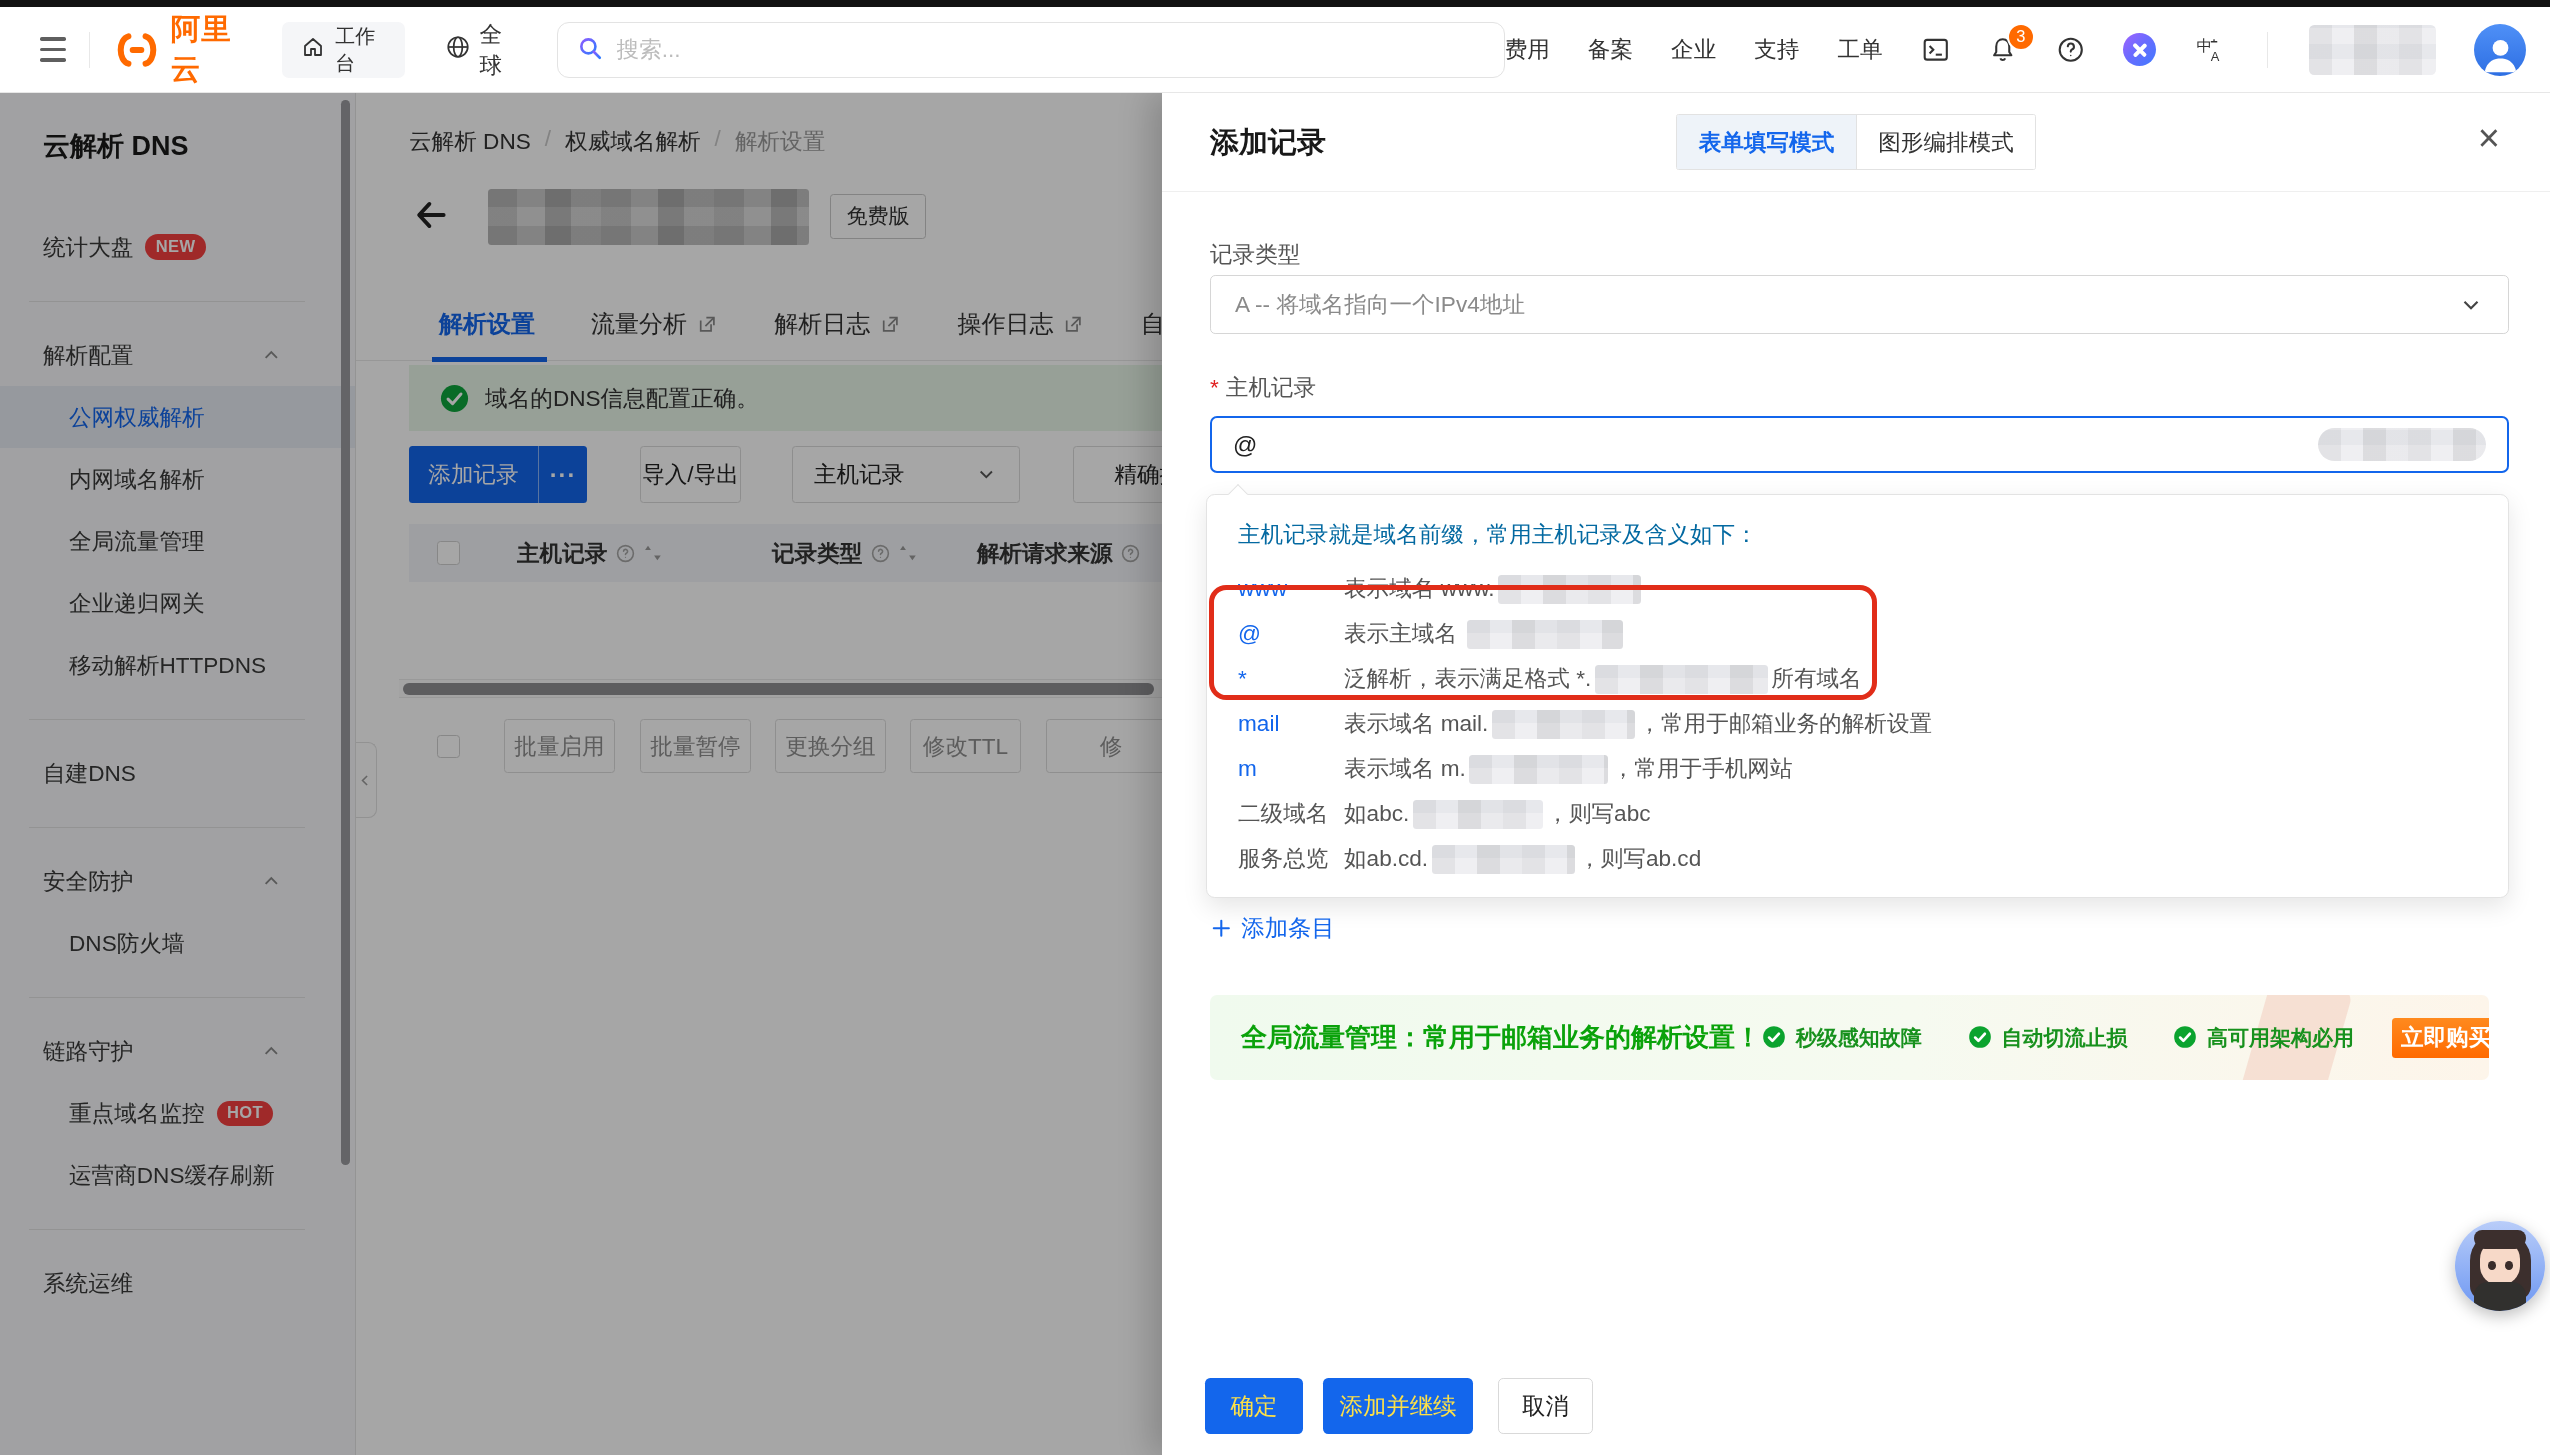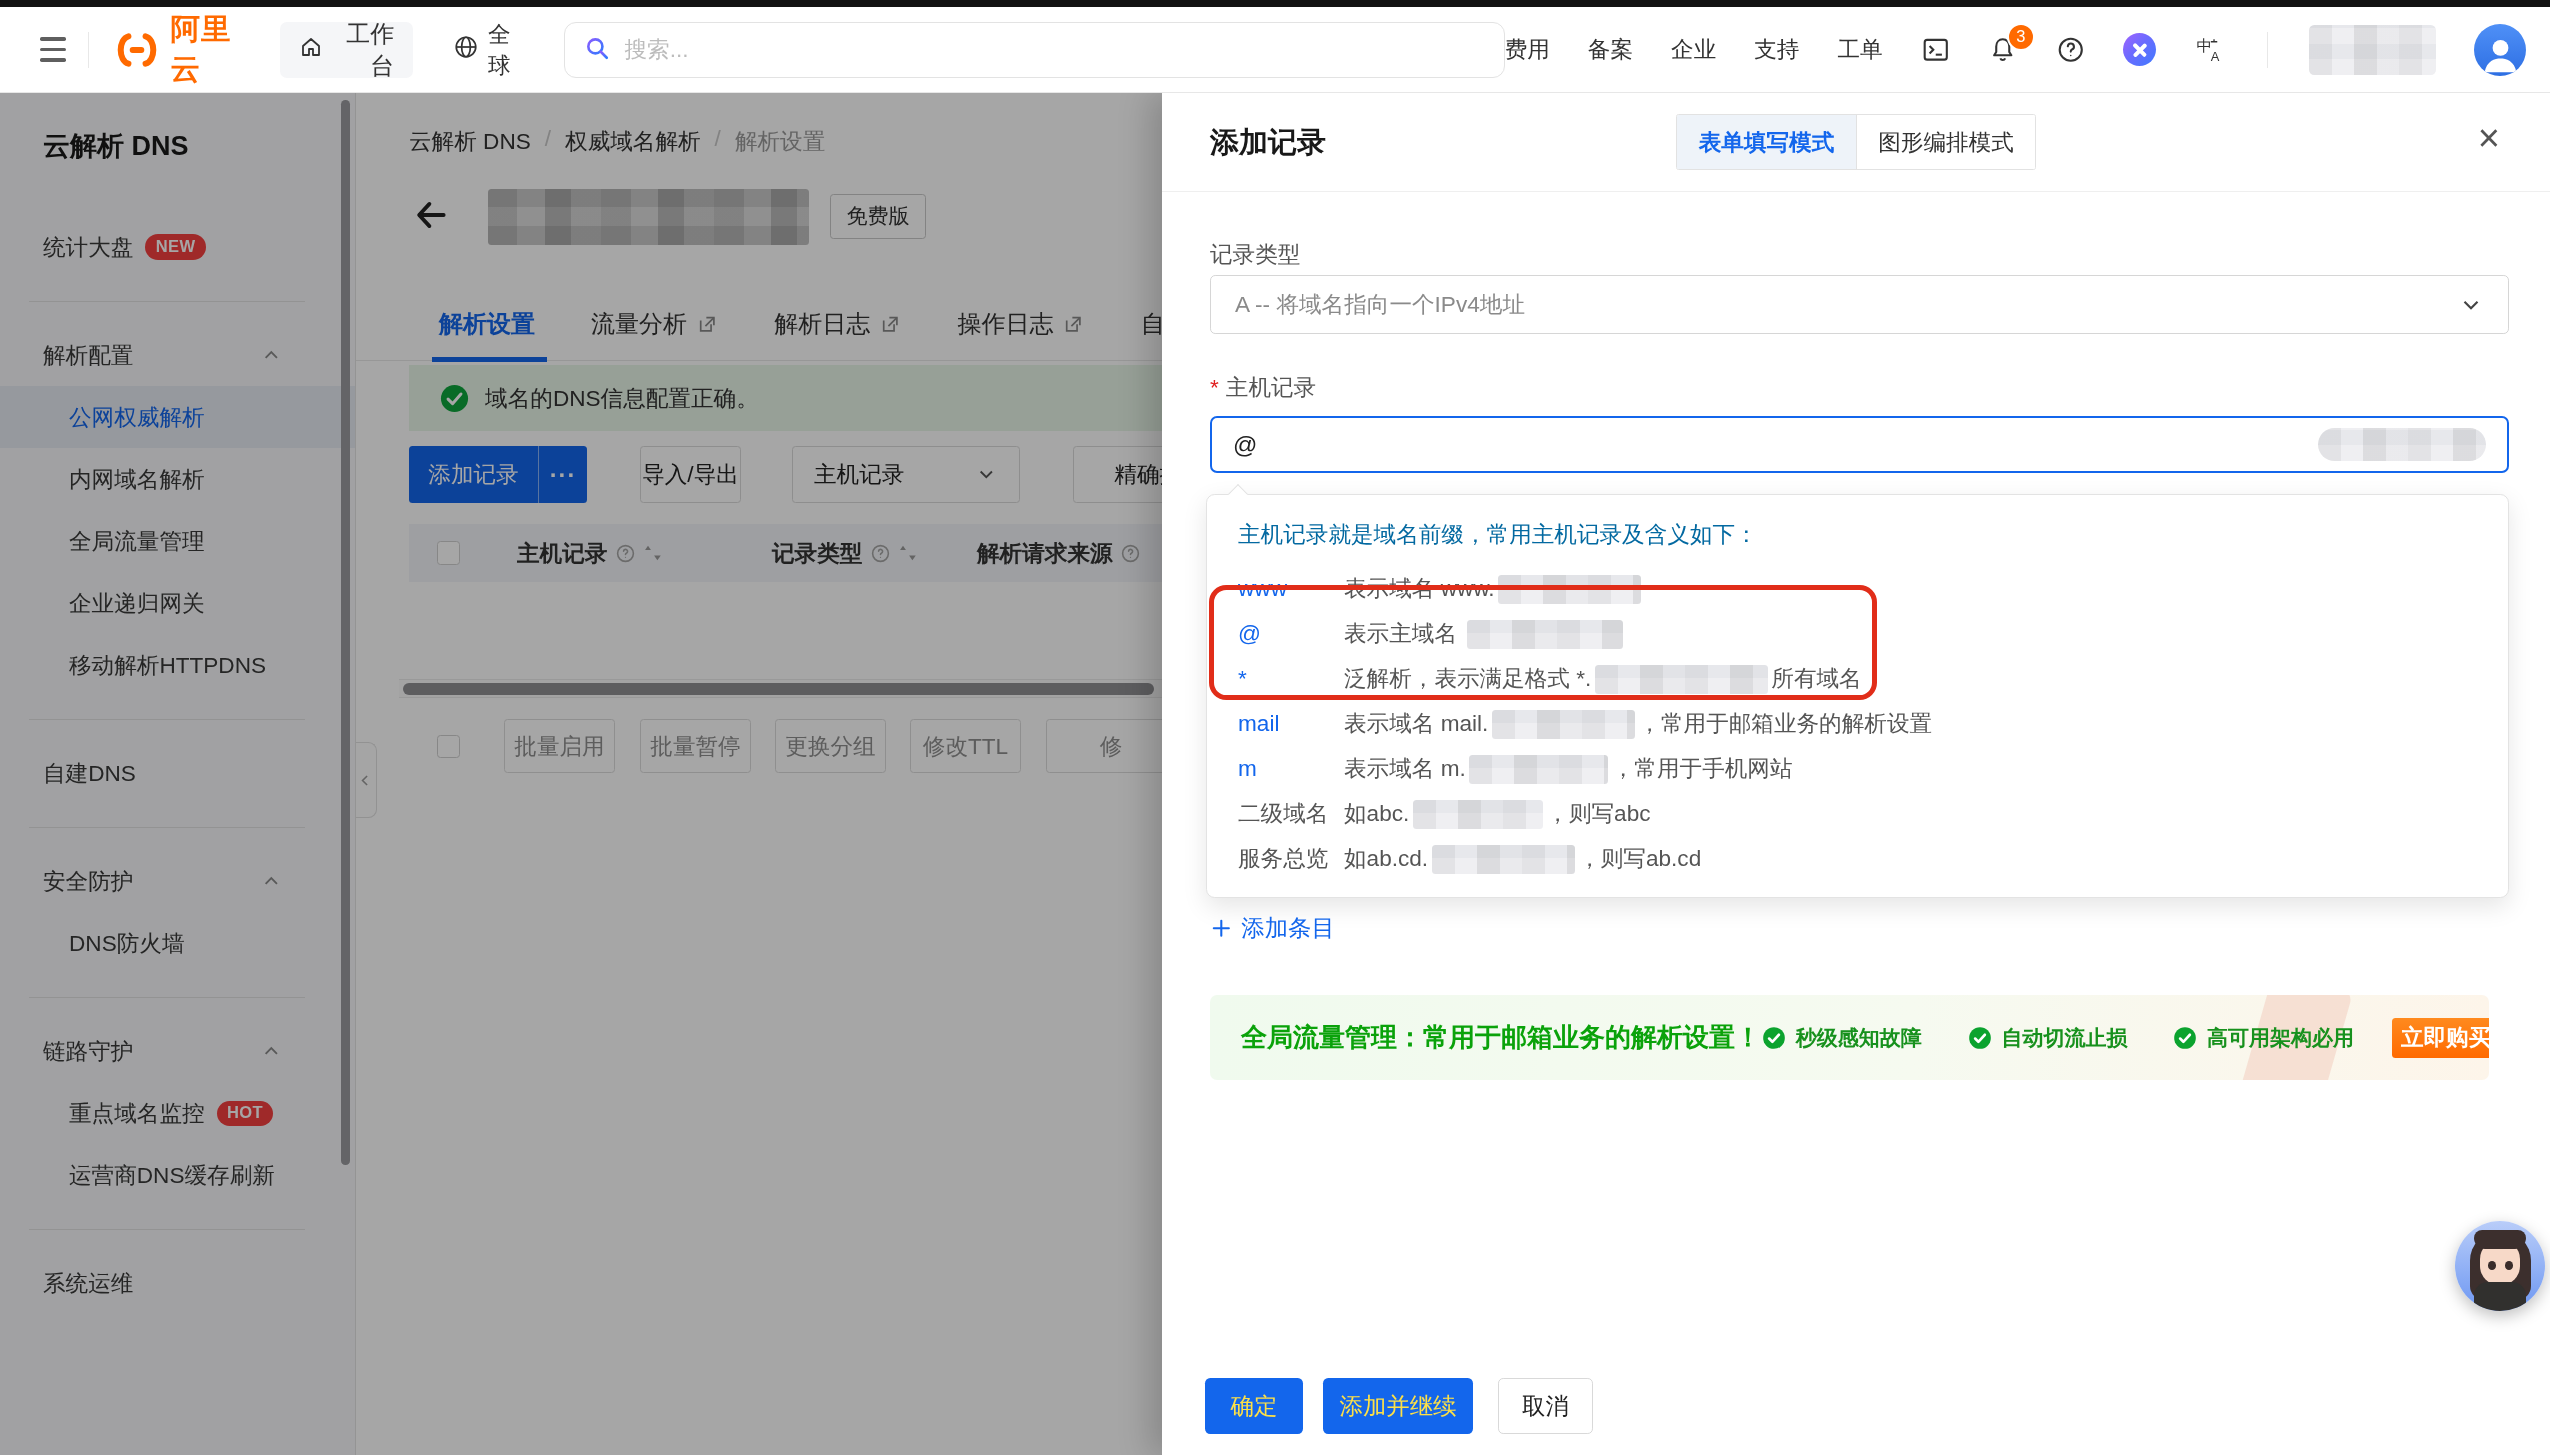--- a/index.html
+++ b/index.html
@@ -10,21 +10,21 @@
   .top-strip { position:absolute; left:0; top:0; width:2550px; height:7px; background:#121212; z-index:80; }
   .topbar { position:absolute; left:0; top:7px; width:2550px; height:86px; background:#fff;
             border-bottom:0.9px solid #e7e7e7; display:flex; align-items:center; padding:0 24px; z-index:70; }
   .hamburger { width:29.5px; display:flex; flex-direction:column; gap:7px; margin-left:15.6px; cursor:pointer; }
   .hamburger i { display:block; height:3.5px; background:#5f5f5f; border-radius:1.7px; }
   .tb-div { width:0.9px; height:36px; background:#e8e8e8; margin:0 22.6px; }
   .logo { display:flex; align-items:center; gap:8.7px; }
   .logo svg { display:block; }
   .logo .logo-text { color:#ff6a00; font-size:29.5px; font-weight:700; letter-spacing:0.9px; }
   .chip { display:flex; align-items:center; gap:10.4px; height:56px; padding:0 19px; background:#f5f6f8;
-          border-radius:7px; margin-left:35px; font-size:24px; color:#333;text-align:right; }
+          border-radius:7px; margin-left:35px; font-size:20px; color:#333; }
   .globe-item { display:flex; align-items:center; gap:8.7px; margin-left:40px; font-size:22.6px; }
   .searchbox { display:flex; align-items:center; gap:14px; width:1050px; height:56px; margin-left:40px;
                border:1.7px solid #e3e3e3; border-radius:12px; padding:0 19px; background:#fff; }
   .searchbox input { border:none; outline:none; font-size:22.6px; color:#333; flex:1; font-family:inherit; }
   .searchbox input::placeholder { color:#bcbcbc; }
   .tb-right { margin-left:auto; display:flex; align-items:center; gap:38px; }
   .tb-link { font-size:22.6px; color:#333; cursor:pointer; white-space:nowrap; }
   .tb-icon { position:relative; display:flex; align-items:center; cursor:pointer; }
   .badge-dot { position:absolute; top:-12px; right:-17.3px; min-width:28px; height:28px; padding:0 5.2px; background:#ff6a00;
                border:2.6px solid #fff; border-radius:14px; color:#fff; font-size:16.5px; display:flex; align-items:center; justify-content:center; }
@@ -144,21 +144,21 @@
   .hm { display:inline-block; height:29.5px; border-radius:3.5px; margin:0 3.5px; vertical-align:middle; }
   .annotation { position:absolute; left:1.7px; top:90px; width:668px; height:115px; border:5.2px solid #e12d19; border-radius:17.3px; pointer-events:none; }
 
   .add-entry { position:absolute; left:48px; top:819px; display:flex; align-items:center; gap:8.7px; color:#1366ec; font-size:23.4px; cursor:pointer; }
 
   .promo { position:absolute; left:48px; top:902px; width:1279px; height:85px; border-radius:7px;
            background:linear-gradient(90deg,#f0faee 0%,#f6faf0 55%,#fdf5ea 100%); display:flex; align-items:center; padding:0 15.6px 0 31px; overflow:hidden; }
   .promo-decor { position:absolute; right:152px; top:-17.3px; width:82px; height:130px; background:#f3cdc0; opacity:0.55; transform:rotate(16deg); border-radius:12px; }
   .promo-headline { font-size:26px; font-weight:700; color:#0aa20a; white-space:nowrap; z-index:1; }
   .promo-feats { display:flex; gap:45px; margin-left:auto; margin-right:38px; z-index:1; }
-  .feat { display:flex; align-items:center; gap:8.7px; font-size:21px; color:#17911d; font-weight:600; white-space:nowrap; }
+  .feat { display:flex; gap:8.7px; font-size:21px; color:#17911d; font-weight:600; white-space:nowrap; }
   .buy-btn { width:108px; height:40px; background:linear-gradient(180deg,#ff8a1e,#ff6a00); color:#fff; font-size:22.6px; font-weight:700;
              border:none; border-radius:3.5px; cursor:pointer; z-index:1; flex:none; font-family:inherit; }
 
   .d-footer { position:absolute; left:0; top:1276px; width:100%; height:87px; }
   .btn { font-family:inherit; font-size:23.4px; border-radius:5.2px; cursor:pointer; }
   .btn-primary { background:#1366ec; color:#fde047; border:none; }
   .btn-default { background:#fff; color:#222; border:1.7px solid #d9d9d9; }
   .f-ok { position:absolute; left:43px; top:8.7px; width:98px; height:56px; }
   .f-add { position:absolute; left:161px; top:8.7px; width:150px; height:56px; }
   .f-cancel { position:absolute; left:336px; top:8.7px; width:95px; height:56px; }

